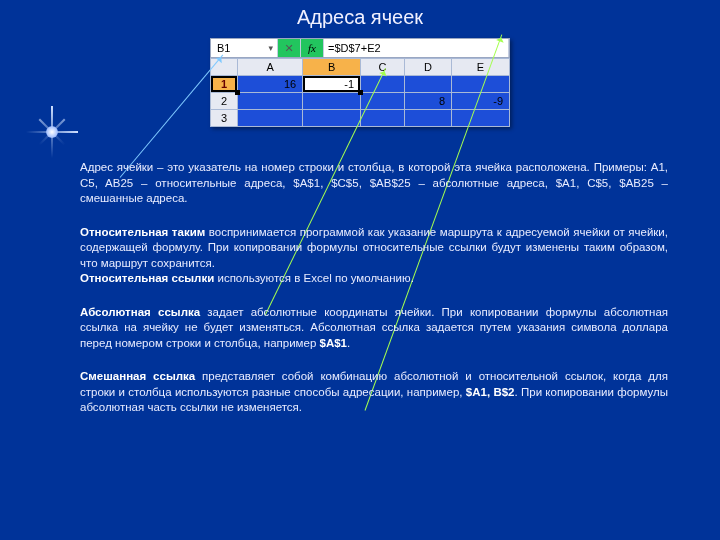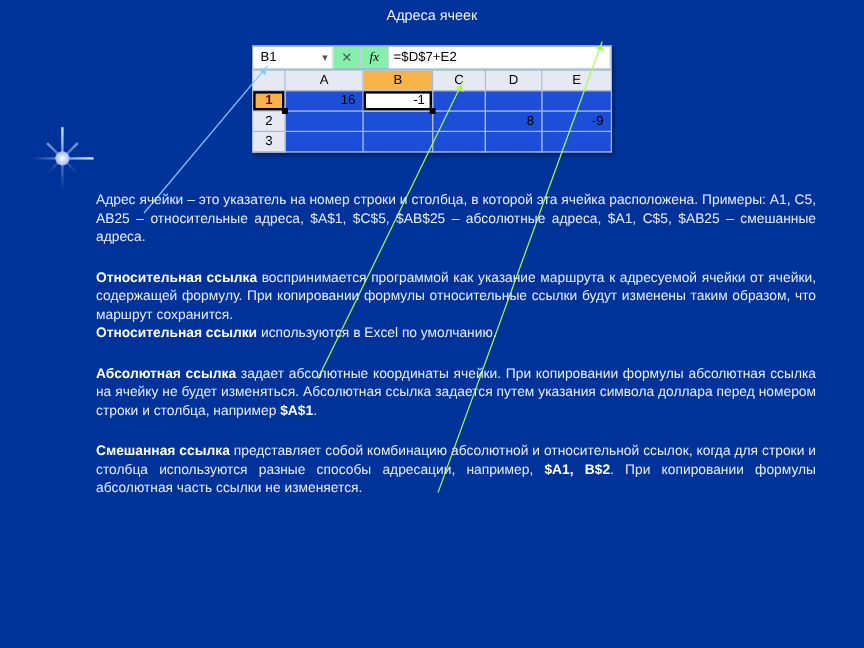--- a/index.html
+++ b/index.html
@@ -17,21 +17,21 @@
     position: relative;
     width: 720px;
     height: 540px;
   }
   .title {
     position: absolute;
     top: 6px;
     left: 0;
     width: 720px;
     text-align: center;
-    font-size: 12px;
+    font-size: 20px;
     color: #f0f0ff;
   }
 
   
   .star-deco {
     position: absolute;
     left: 32px;
     top: 112px;
     width: 40px;
     height: 40px;
@@ -96,21 +96,21 @@
     right:-3px; bottom:-3px;
     width:5px; height:5px;
     background:#000;
   }
 
   
   .fb {
     display:flex;
     border:1px solid #9aa7c2;
     height:18px;
-    background:#86efac;
+    background:#22c55e;
   }
   .fb > div {
     display:flex; align-items:center; justify-content:center;
     border-right:1px solid #c3cce0;
     font-size:11px;
   }
   .fb .name { width:60px; background:#fff; justify-content:flex-start; padding-left:6px; position:relative;}
   .fb .name::after{content:"▾"; position:absolute; right:4px; font-size:9px; color:#555;}
   .fb .btn { width:22px; color:#555;}
   .fb .fx  { width:22px; font-style:italic; font-family:'Times New Roman',serif;}
@@ -136,21 +136,21 @@
   
   .body {
     position:absolute;
     left:80px; right:40px;
     top:160px;
     font-size:11.5px;
     line-height:1.35;
     text-align:justify;
     color:#e8ecff;
   }
-  .body p { margin: 0 0 18px 0; }
+  .body p { margin: 0 12px 18px 0; }
   .body b { color:#ffffff; }
   .body .hl { font-weight:bold; }
 </style>
 </head>
 <body>
 
 <div class="slide">
 
   <div class="title">Адреса ячеек</div>
 
@@ -208,21 +208,21 @@
   </div>
 
   <div class="arrow skyblue" style="left:120px; top:177px; width:160px; transform:rotate(-50deg);"></div>
   <div class="arrow green" style="left:265px; top:315px; width:275px; transform:rotate(-64deg);"></div>
   <div class="arrow green" style="left:365px; top:410px; width:400px; transform:rotate(-70deg);"></div>
 
   <div class="body">
     <p>Адрес ячейки – это указатель на номер строки и столбца, в которой эта ячейка расположена. Примеры: A1, C5, AB25 – относительные адреса, $A$1, $C$5, $AB$25 – абсолютные адреса, $A1, C$5, $AB25 – смешанные адреса.</p>
 
     <p>
-      <b class="hl">Относительная ссылка</b><span> воспринимается программой как указание маршрута к адресуемой ячейки от ячейки, содержащей формулу. При копировании формулы относительные ссылки будут изменены таким образом, что маршрут сохранится.</span><br>
+      <b class="hl">Относительная таким</b><span> воспринимается программой как указание маршрута к адресуемой ячейки от ячейки, содержащей формулу. При копировании формулы относительные ссылки будут изменены таким образом, что маршрут сохранится.</span><br>
       <b class="hl">Относительная ссылки</b><span> используются в Excel по умолчанию.</span>
     </p>
 
     <p>
       <b class="hl">Абсолютная ссылка</b><span> задает абсолютные координаты ячейки. При копировании формулы абсолютная ссылка на ячейку не будет изменяться. Абсолютная ссылка задается путем указания символа доллара перед номером строки и столбца, например </span><b>$A$1</b><span>.</span>
     </p>
 
     <p>
       <b class="hl">Смешанная ссылка</b><span> представляет собой комбинацию абсолютной и относительной ссылок, когда для строки и столбца используются разные способы адресации, например, </span><b>$A1, B$2</b><span>. При копировании формулы абсолютная часть ссылки не изменяется.</span>
     </p>

